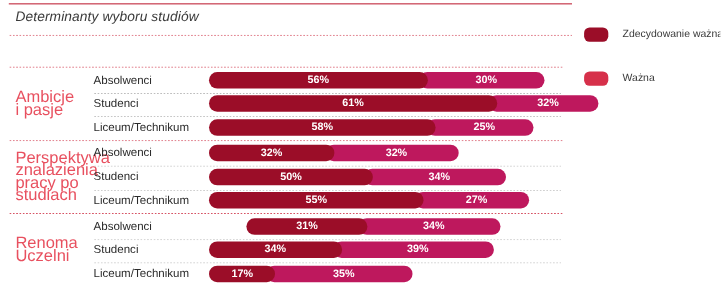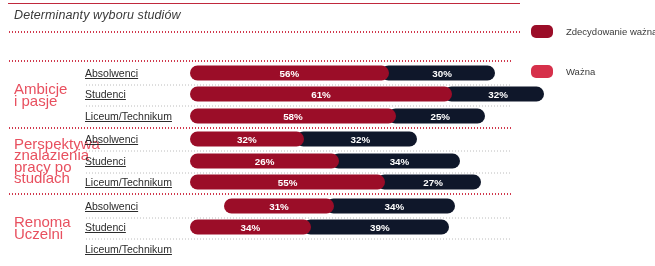--- a/index.html
+++ b/index.html
@@ -50,34 +50,34 @@
   }
   .rows{margin-left:0;width:100%;}
   .row{position:relative;height:21.5px;}
   .row-dotted{
     position:absolute;left:85px;right:10px;top:0;height:2px;
     background-image:radial-gradient(#bdbdbd 0.7px, transparent 0.8px);
     background-size:3px 2px;background-repeat:repeat-x;
   }
   .row-label{
     position:absolute;left:85px;top:50%;transform:translateY(-50%);
-    font-size:10.5px;color:#2b2b2b;white-space:nowrap;text-decoration:underline;
+    font-size:10.5px;color:#2b2b2b;white-space:nowrap;
   }
   .bar-track{
     position:absolute;left:190px;top:50%;transform:translateY(-50%);
     height:15px;display:flex;align-items:flex-end;
   }
   .seg{
     height:15px;border-radius:7.5px;
     display:flex;align-items:center;justify-content:center;
     color:#ffffff;font-size:9.8px;font-weight:bold;
     box-sizing:border-box;
   }
   .seg.primary{background:#9B0D28;position:relative;z-index:2;}
-  .seg.secondary{background:#0f172a;position:relative;z-index:1;margin-left:-8px;padding-left:8px;}
+  .seg.secondary{background:#be185d;position:relative;z-index:1;margin-left:-8px;padding-left:8px;}
 </style>
 </head>
 <body>
 
 <div id="chart-root">
 
   <div class="top-rule"></div>
   <div class="chart-title">Determinanty wyboru studiów</div>
   <div class="title-dotted"></div>
 
@@ -133,21 +133,21 @@
               <div class="row-label">Absolwenci</div>
               <div class="bar-track">
                 <div class="seg primary" style="width: 113.6px;">32%</div>
                 <div class="seg secondary" style="width: 121.6px;">32%</div>
               </div>
             </div>
             <div class="row">
               <div class="row-dotted"></div>
               <div class="row-label">Studenci</div>
               <div class="bar-track">
-                <div class="seg primary" style="width: 149.1px;">26%</div>
+                <div class="seg primary" style="width: 149.1px;">50%</div>
                 <div class="seg secondary" style="width: 128.7px;">34%</div>
               </div>
             </div>
             <div class="row">
               <div class="row-dotted"></div>
               <div class="row-label">Liceum/Technikum</div>
               <div class="bar-track">
                 <div class="seg primary" style="width: 195.25px;">55%</div>
                 <div class="seg secondary" style="width: 103.85px;">27%</div>
               </div>
@@ -171,19 +171,23 @@
               <div class="row-dotted"></div>
               <div class="row-label">Studenci</div>
               <div class="bar-track">
                 <div class="seg primary" style="width: 120.7px;">34%</div>
                 <div class="seg secondary" style="width: 146.45px;">39%</div>
               </div>
             </div>
             <div class="row">
               <div class="row-dotted"></div>
               <div class="row-label">Liceum/Technikum</div>
+              <div class="bar-track">
+                <div class="seg primary" style="width: 60.35px;">17%</div>
+                <div class="seg secondary" style="width: 132.25px;">35%</div>
+              </div>
             </div>
           </div>
         </div>
       </div>
     </div>
 
 </div>
 
 </body></html>

